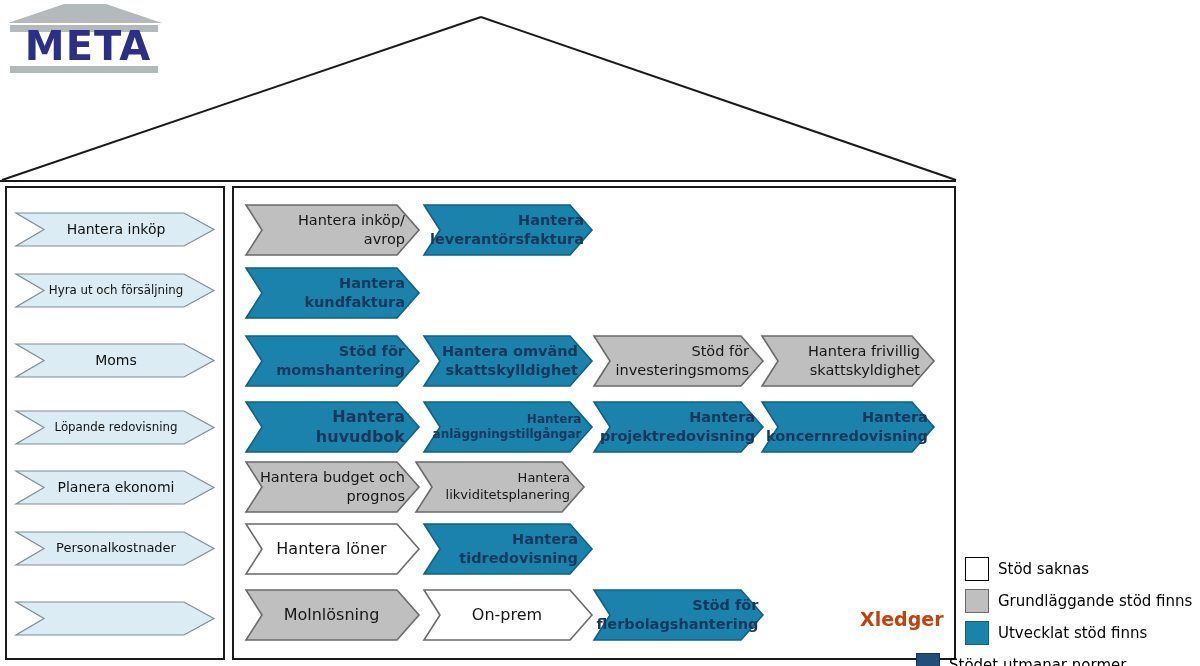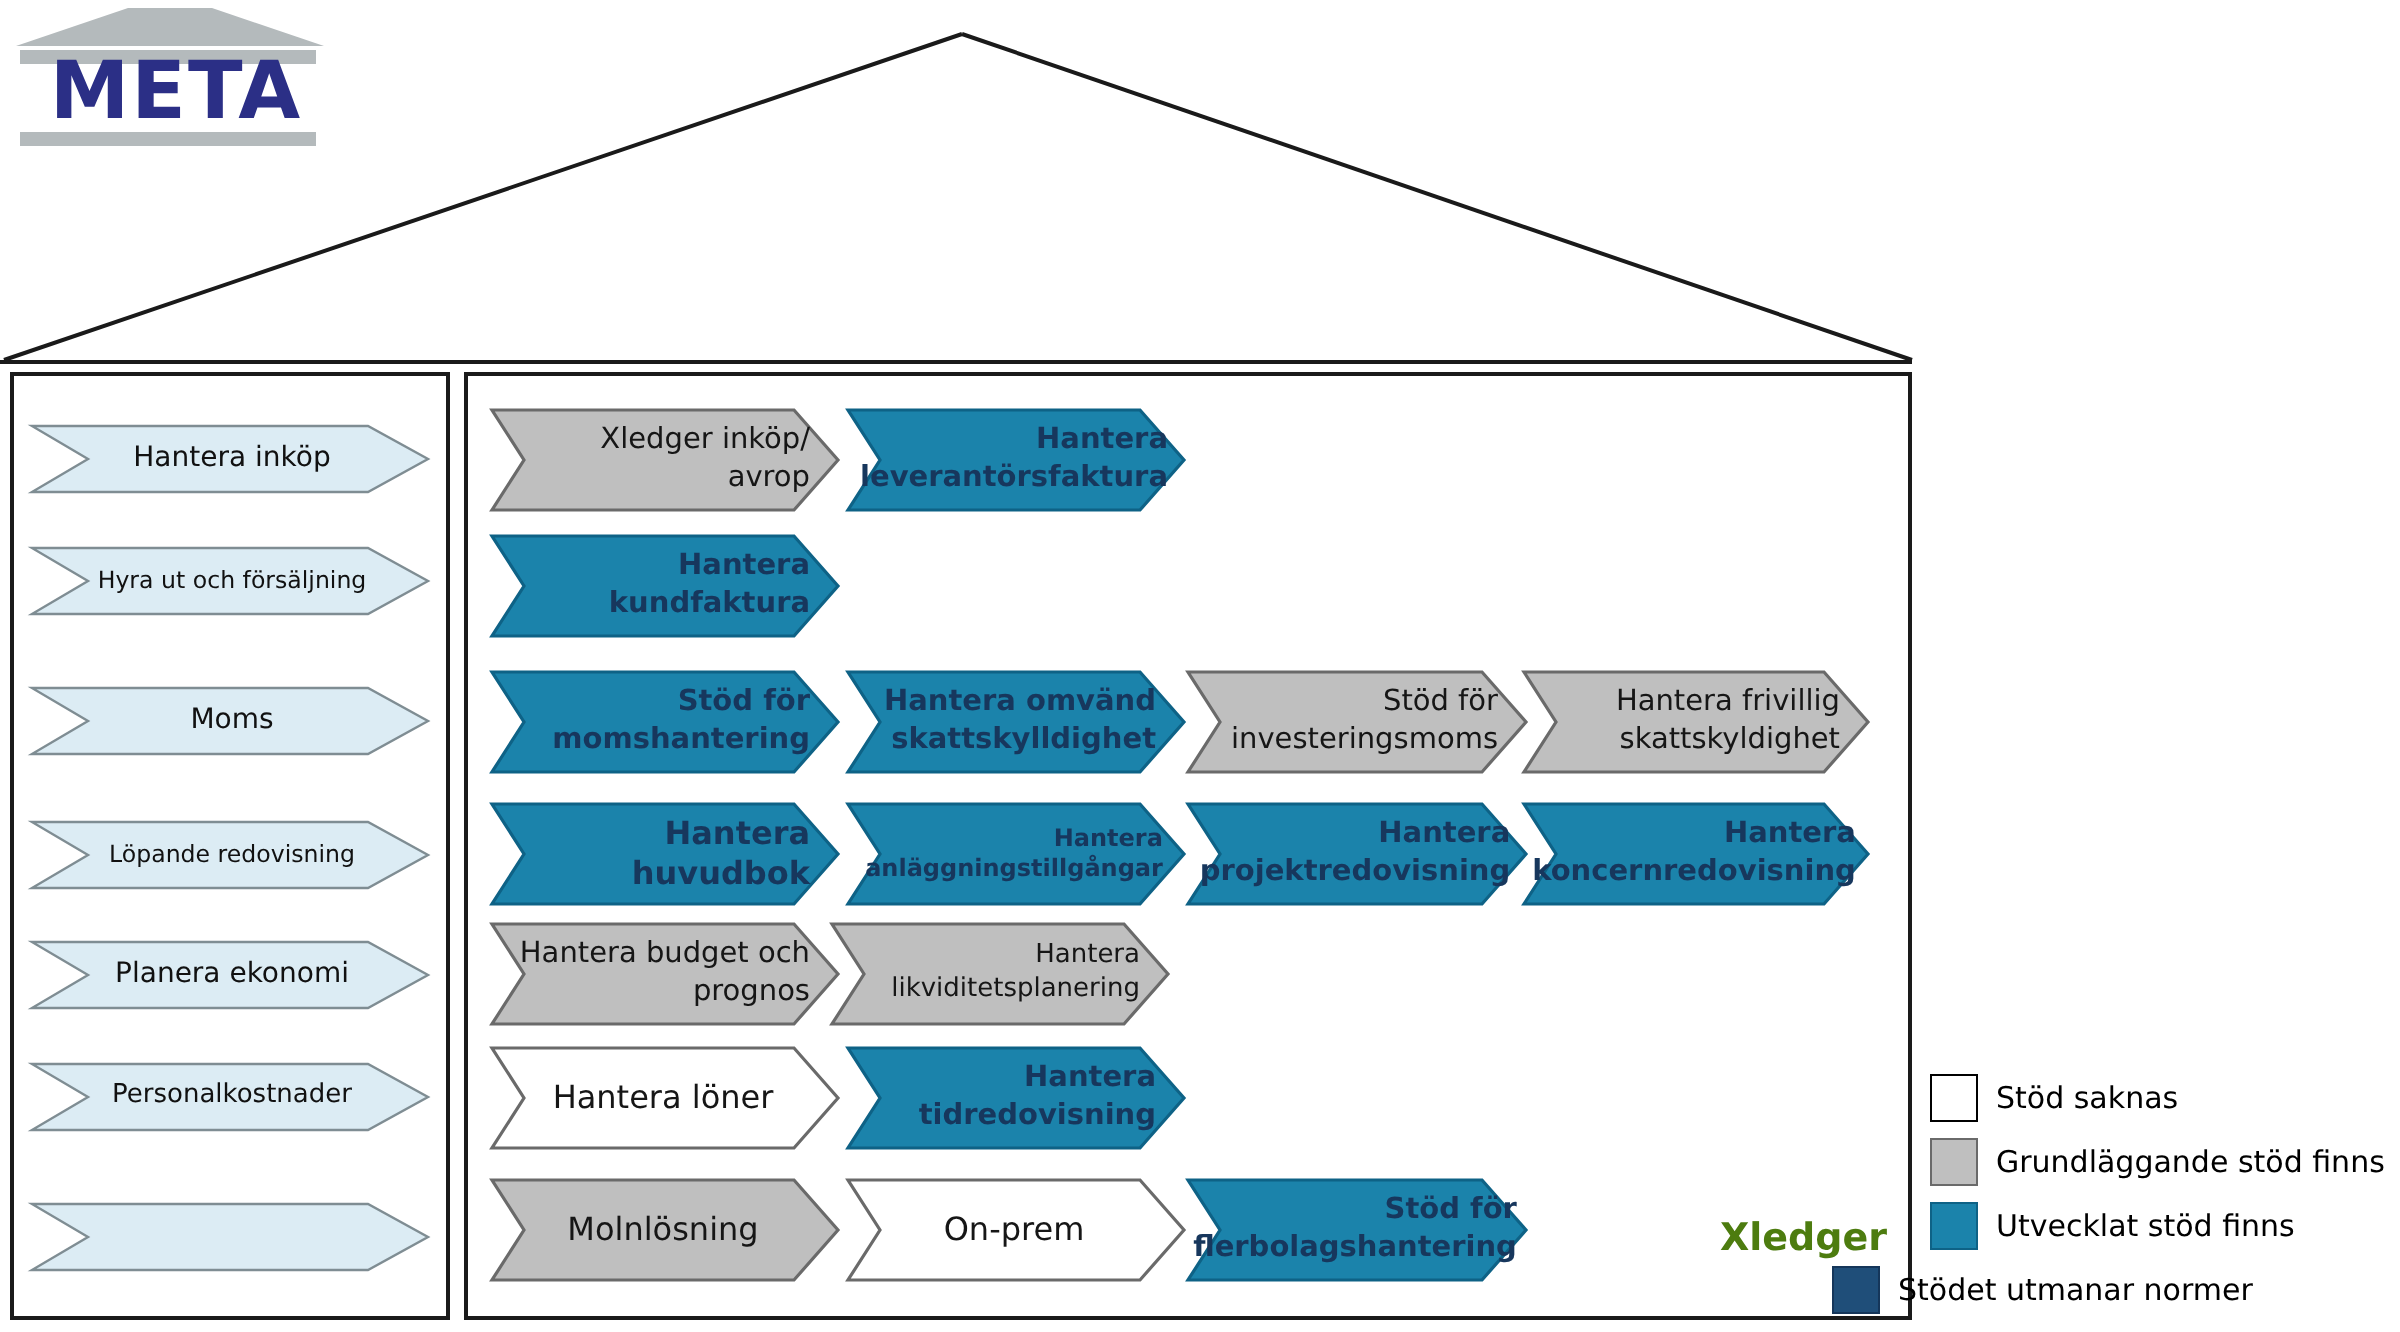--- a/index.html
+++ b/index.html
@@ -23,25 +23,25 @@
   .chev{position:absolute;}
   .chev svg{position:absolute;left:0;top:0;overflow:visible;display:block;}
   .chev .lbl{position:absolute;top:0;bottom:0;left:12px;right:14px;
              display:flex;align-items:center;justify-content:center;
              text-align:right;line-height:1.28;color:#161616;}
   .chev.side .lbl{left:28px;right:26px;white-space:nowrap;color:#111;}
   .chev.t-developed .lbl{color:#17375d;font-weight:600;}
 
   
   #vendor{position:absolute;left:860px;top:608px;width:80px;font-size:19px;
-          font-weight:700;color:#4d7c0f;}
+          font-weight:700;color:#c2410c;}
 
   
   #legend{position:absolute;left:0;top:0;}
-  .legend-row{position:absolute;display:flex;align-items:center;}
+  .legend-row{position:absolute;display:flex;align-items:center;margin-top:20px;}
   .legend-swatch{width:24px;height:24px;box-sizing:border-box;flex:0 0 auto;}
   .legend-label{margin-left:9px;font-size:15px;color:#000;white-space:nowrap;}
 </style>
 </head>
 <body>
 
 <div id="stage">
 
   <div id="logo">
     <svg width="160" height="22">
@@ -100,21 +100,21 @@
       </div>
       <div class="chev side" style="left: 16px; top: 602px; width: 198px; height: 33px;">
         <svg width="198" height="33">
           <polygon points="0,0 168,0 198,16.5 168,33 0,33 28,16.5" fill="#dcecf4" stroke="#7f8d93" stroke-width="1.2"></polygon>
         </svg>
       </div>
       <div class="chev t-basic" style="left: 246px; top: 205px; width: 173px; height: 50px;">
         <svg width="173" height="50">
           <polygon points="0,0 151,0 173,25 151,50 0,50 16,25" fill="#bfbfbf" stroke="#6a6a6a" stroke-width="1.6"></polygon>
         </svg>
-        <div class="lbl" style="font-size:14.5px">Xledger inköp/ avrop</div>
+        <div class="lbl" style="font-size:14.5px">Hantera inköp/ avrop</div>
       </div>
       <div class="chev t-developed" style="left: 424px; top: 205px; width: 168px; height: 50px;">
         <svg width="168" height="50">
           <polygon points="0,0 146,0 168,25 146,50 0,50 16,25" fill="#1b83ab" stroke="#0e6286" stroke-width="1.6"></polygon>
         </svg>
         <div class="lbl" style="font-size:14.5px">Hantera leverantörsfaktura</div>
       </div>
       <div class="chev t-developed" style="left: 246px; top: 268px; width: 173px; height: 50px;">
         <svg width="173" height="50">
           <polygon points="0,0 151,0 173,25 151,50 0,50 16,25" fill="#1b83ab" stroke="#0e6286" stroke-width="1.6"></polygon>

